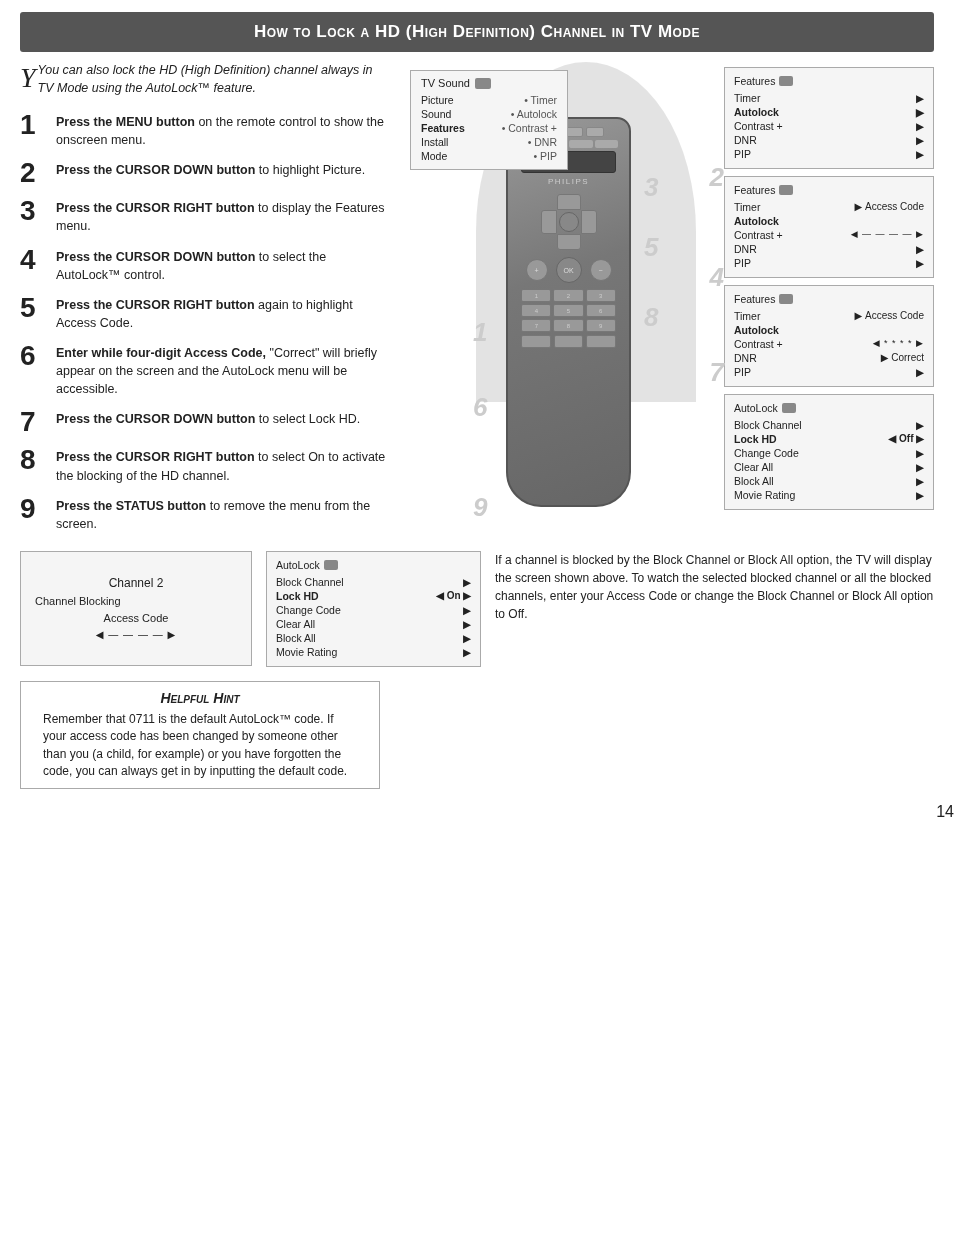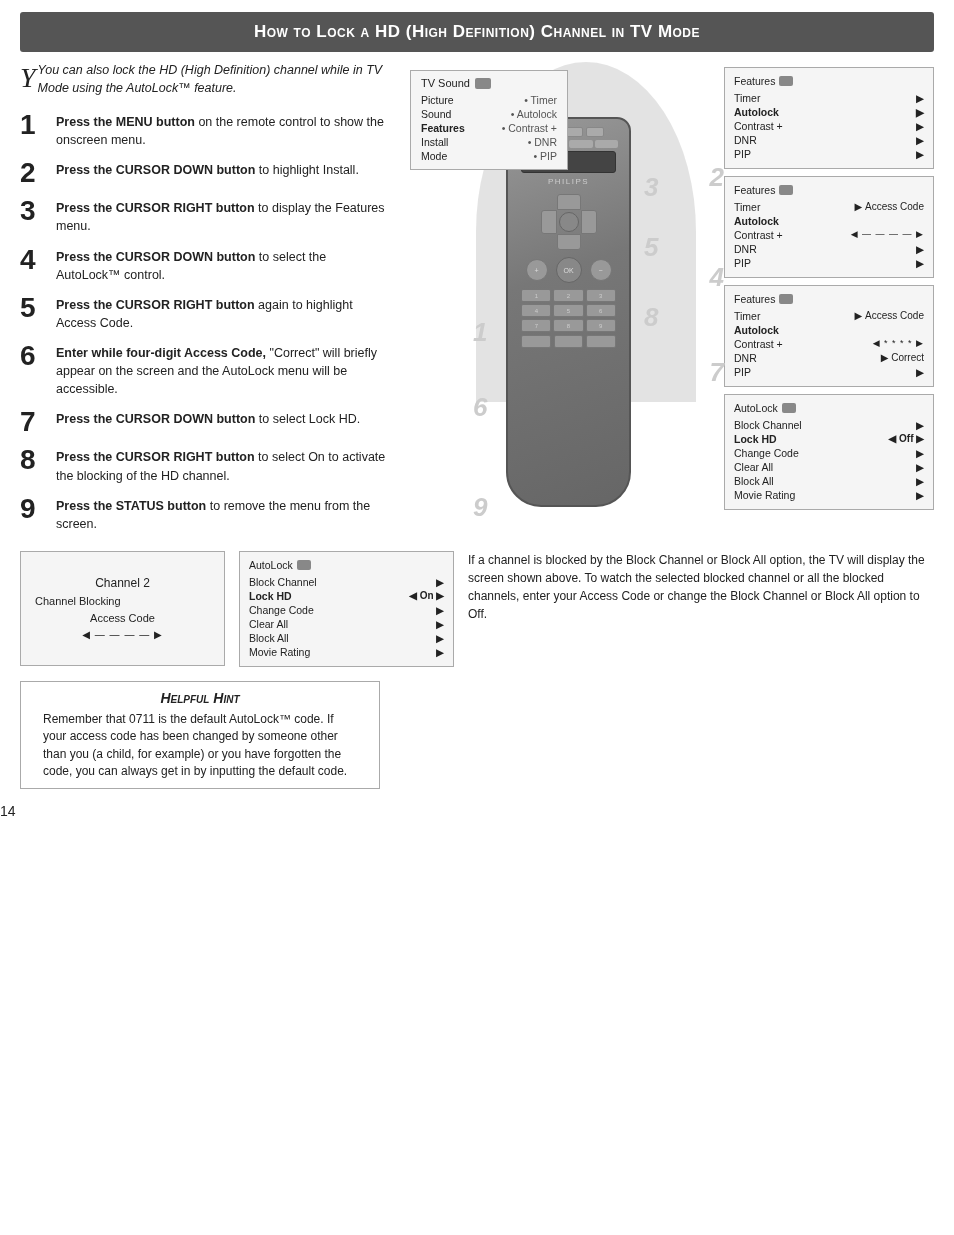--- a/index.html
+++ b/index.html
@@ -93,57 +93,57 @@
       margin-bottom: 5px;
       font-style: italic;
     }
     .hint-text {
       font-size: 12px;
       line-height: 1.45;
     }
 
     
     .page-number {
-      text-align: left;
-      font-size: 14px;
+      text-align: right;
+      font-size: 16px;
       margin-top: 4px;
       margin-bottom: 10px;
     }
   </style>
 </head>
 <body>
 
 <div class="page-header">
   <h1>How to Lock a HD (High Definition) Channel in TV Mode</h1>
 </div>
 
 <div style="display:flex; padding: 0 20px; gap: 16px;">
 
   <div class="left-col">
 
     <div class="intro-text">
       <span class="drop-cap">Y</span>
-      <span>You can also lock the HD (High Definition) channel while in TV Mode using the AutoLock™ feature.</span>
+      <span>You can also lock the HD (High Definition) channel always in TV Mode using the AutoLock™ feature.</span>
     </div>
 
     <ol class="steps">
 
       <li class="step">
         <span class="step-number">1</span>
         <span class="step-text">
           <strong>Press the MENU button</strong>
           <span> on the remote control to show the onscreen menu.</span>
         </span>
       </li>
 
       <li class="step">
         <span class="step-number">2</span>
         <span class="step-text">
           <strong>Press the CURSOR DOWN button</strong>
-          <span> to highlight Install.</span>
+          <span> to highlight Picture.</span>
         </span>
       </li>
 
       <li class="step">
         <span class="step-number">3</span>
         <span class="step-text">
           <strong>Press the CURSOR RIGHT button</strong>
           <span> to display the Features menu.</span>
         </span>
       </li>
@@ -410,21 +410,21 @@
             <span>▶</span>
         </div>
       </div>
 
     </div>
   </div>
 </div>
 
 <div style="display:flex; padding:8px 20px 0 20px; gap:14px; align-items:flex-start;">
 
-  <div style="border:1px solid #aaa; background:#f5f5f5; padding:14px 14px; font-size:11px; width:205px; min-height:115px; display:flex; flex-direction:column; justify-content:center; gap:5px;">
+  <div style="border:1px solid #aaa; background:#f5f5f5; padding:14px 14px; font-size:11px; width:232px; min-height:115px; display:flex; flex-direction:column; justify-content:center; gap:5px;">
     <div style="text-align:center; font-size:12px;">Channel 2</div>
     <div style="text-align:left; font-size:11px;">Channel Blocking</div>
     <div style="text-align:center; font-size:11px;">Access Code</div>
     <div style="text-align:center; font-size:10px; letter-spacing:1px;">◀  — — — —  ▶</div>
   </div>
 
   <div style="border:1px solid #aaa; background:#f5f5f5; padding:7px 9px; font-size:10.5px; flex:1; max-width:215px;">
     <div style="display:flex; align-items:center; gap:4px; margin-bottom:4px;">
       <span>AutoLock</span>
       <span style="display:inline-block;width:14px;height:10px;background:#888;border-radius:2px;"></span>

